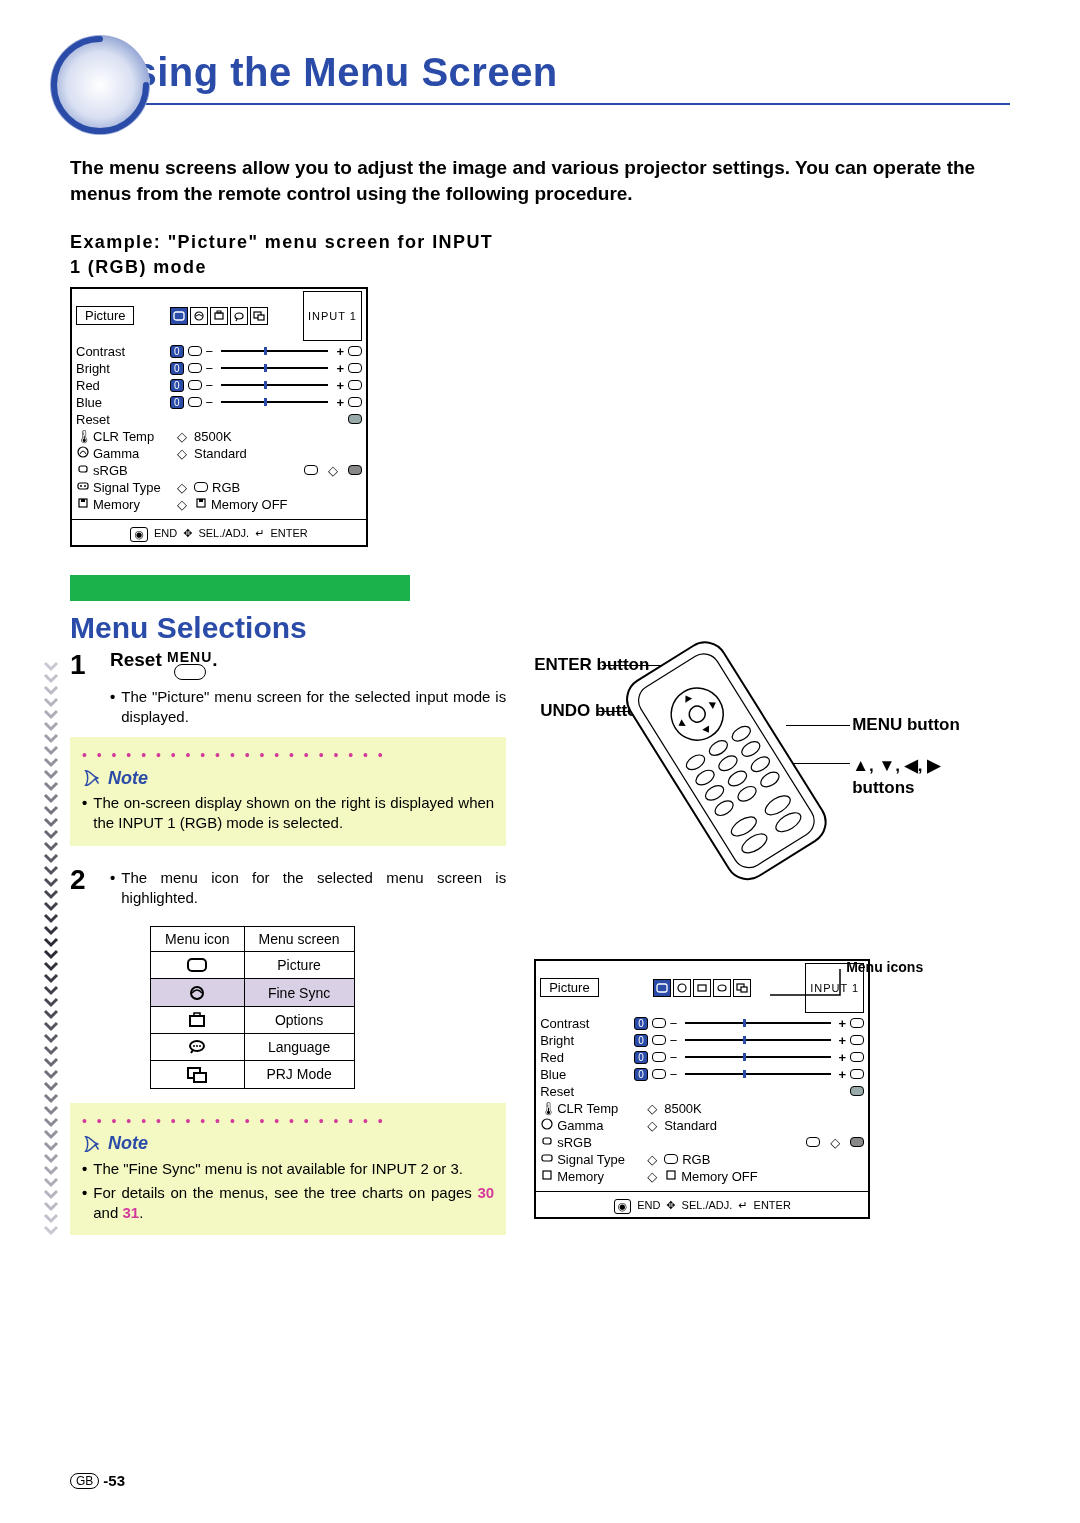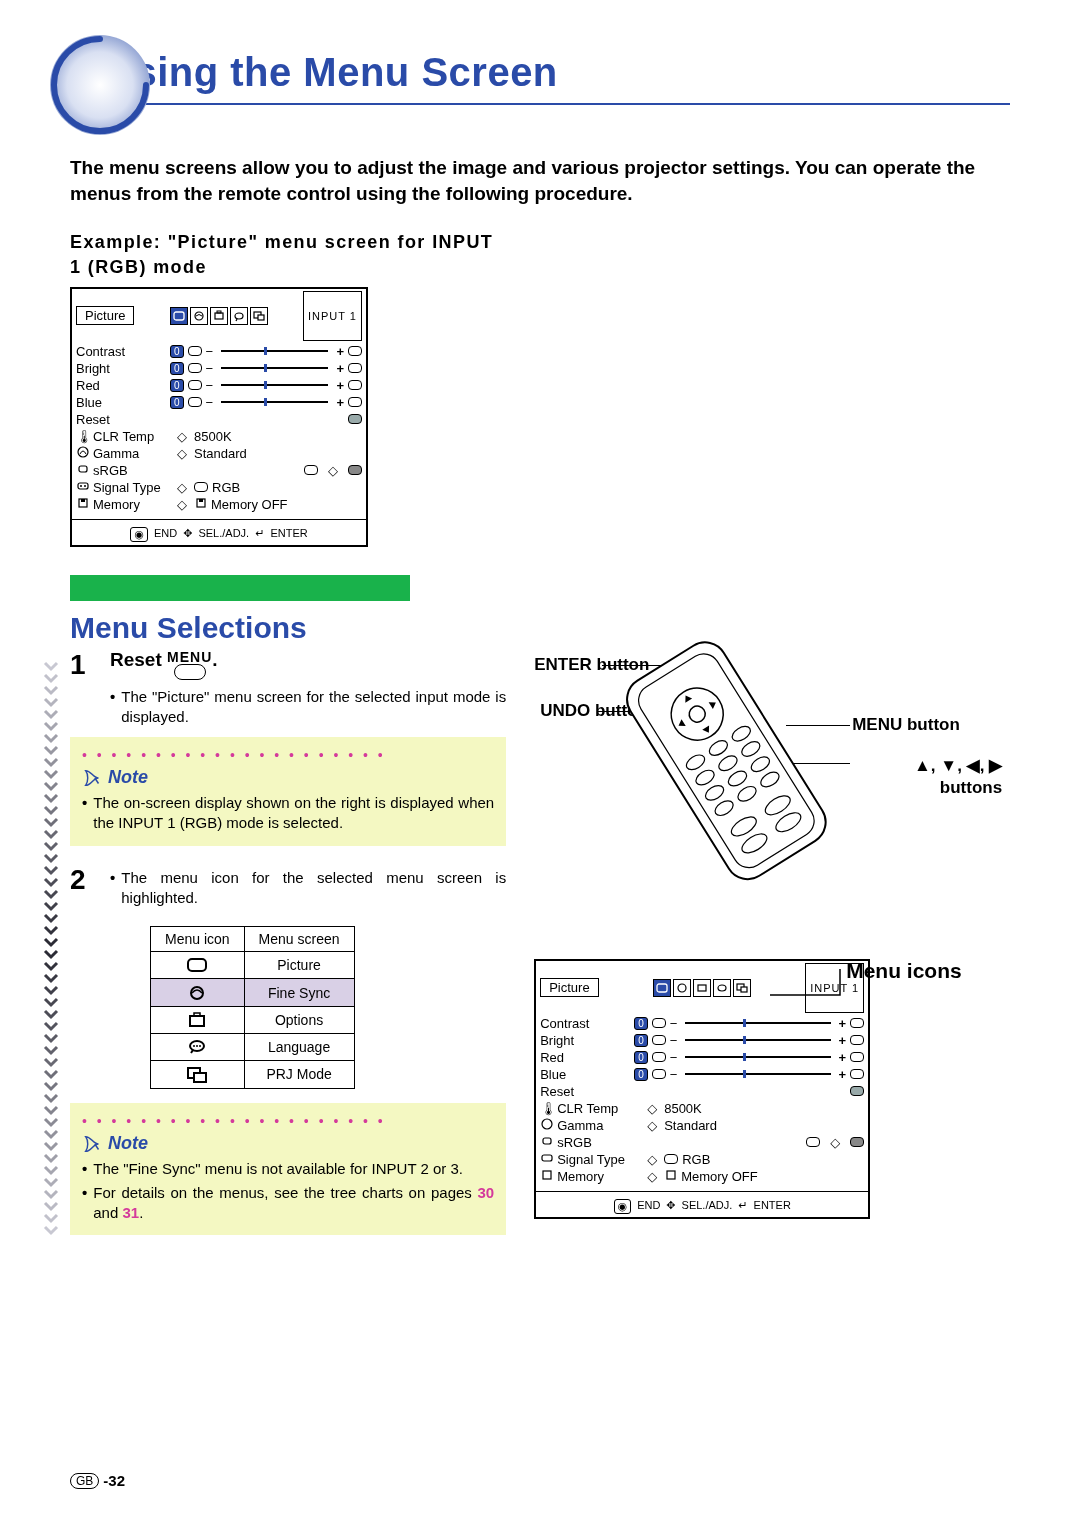--- a/index.html
+++ b/index.html
@@ -58,42 +58,42 @@
   .bullet-row .txt { flex:1; text-align: justify; }
 
   
   .rail { position:absolute; left:-28px; top:10px; width:18px; display:flex; flex-direction:column; align-items:center; }
   .rail .seg { width:16px; height:12px; }
   .rail svg { width:16px; height:12px; }
 
   
   .note-box { background: #f4f8c2; padding: 10px 12px 12px 12px; margin: 10px 0 18px 0; }
   .note-box .dots { color:#d43a9b; letter-spacing:3px; font-size:14px; margin-bottom:4px; }
-  .note-box .note-hd { display:flex; align-items:flex-start; gap:4px; color:#2a4ba8; font-weight:bold; font-style:italic; font-size:18px; margin-bottom:4px; }
+  .note-box .note-hd { display:flex; align-items:center; gap:4px; color:#2a4ba8; font-weight:bold; font-style:italic; font-size:18px; margin-bottom:4px; }
   .note-box .hand-ico { width:22px; height:22px; }
 
   
   .icon-table { border-collapse: collapse; margin: 18px auto 4px 40px; font-size:14px; }
   .icon-table th, .icon-table td { border:1.5px solid #000; padding:4px 14px; text-align:center; }
   .icon-table th { font-weight:normal; background:#fff; }
   .icon-table tr.hl td { background:#d9d0e6; }
   .icon-cell svg { width:22px; height:18px; vertical-align:middle; }
 
   
   .remote-wrap { position:relative; width:460px; height:270px; }
-  .remote-label { position:absolute; font-weight:bold; font-size:17px;text-align:right; }
+  .remote-label { position:absolute; font-weight:bold; font-size:17px; }
   .remote-label .line { position:absolute; border-top:1.5px solid #000; }
   .remote-art { position:absolute; }
 
   .page-foot { position:absolute; bottom:34px; left:70px; font-size:15px; display:flex; align-items:center; gap:4px; }
   .page-foot .gb { border:1.5px solid #000; border-radius:9px; padding:0 5px; font-size:12px; }
 
   a.pg { color:#d43a9b; font-weight:bold; text-decoration:none;margin-top:32px; }
   .small-osd { transform-origin: top left; }
-  .menu-icons-label { position:absolute; font-weight:bold; font-size:21px; }
+  .menu-icons-label { position:absolute; font-weight:bold; font-size:14px; }
 </style>
 </head>
 <body>
 
 <div class="page">
 
   <div class="header-wrap">
     <div class="swirl">
       <svg viewBox="0 0 120 120">
           <defs>
@@ -686,15 +686,15 @@
               <span>ENTER</span>
           </div>
         </div>
       </div>
 
     </div>
   </div>
 
   <div class="page-foot">
     <span class="gb">GB</span>
-    <b>-32</b>
+    <b>-53</b>
   </div>
 </div>
 
 </body></html>

